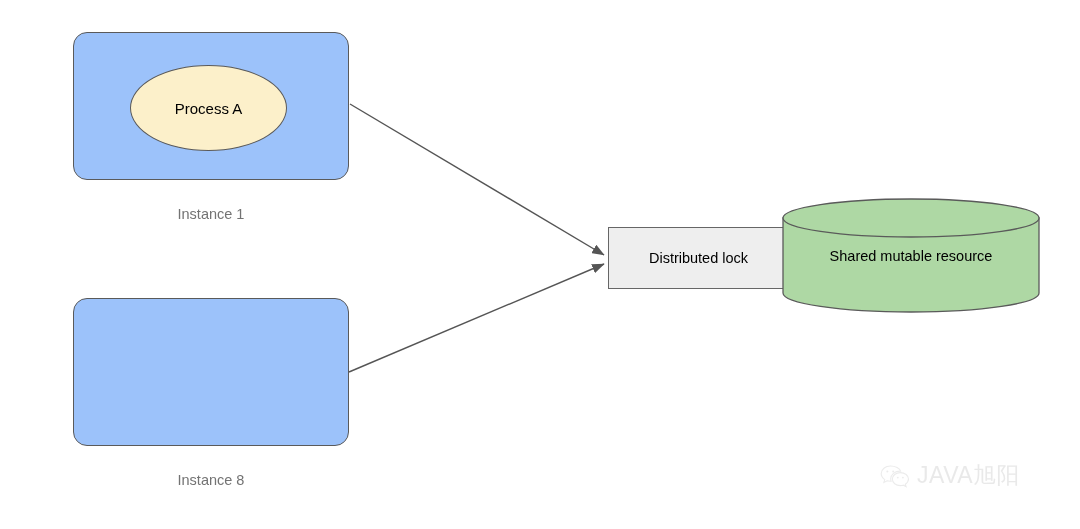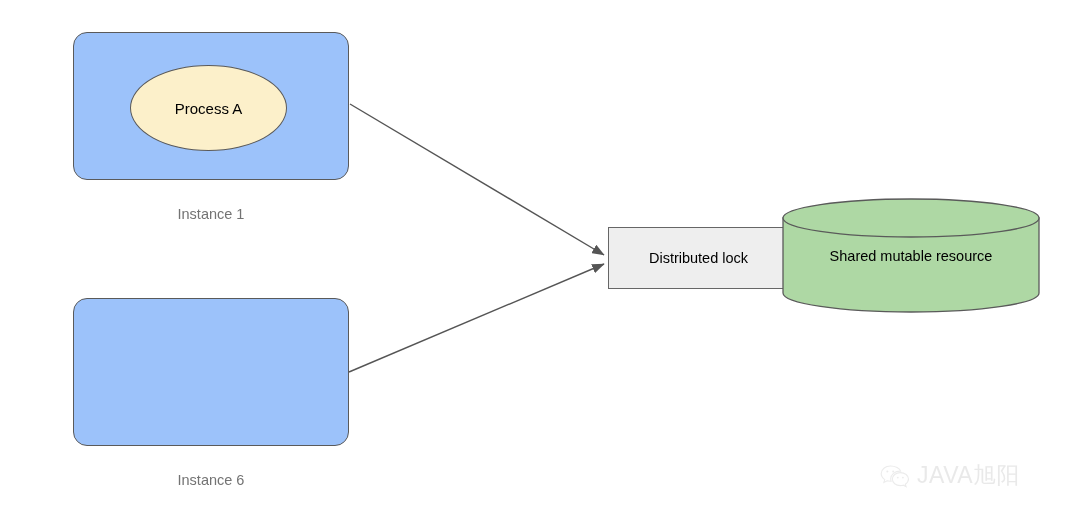--- a/index.html
+++ b/index.html
@@ -141,21 +141,21 @@
 
   <div class="process-ellipse" id="process-a-ellipse">
     <span class="process-label">Process A</span>
   </div>
 
   <div class="instance-caption" id="instance-1-caption">Instance 1</div>
 
   <div class="instance-box" id="instance-2-box"></div>
 
 
-  <div class="instance-caption" id="instance-2-caption">Instance 6</div>
+  <div class="instance-caption" id="instance-2-caption">Instance 8</div>
 
   <div id="lock-box">
     <span id="lock-label">Distributed lock</span>
   </div>
 
   <svg id="resource-cylinder" viewBox="0 0 258 115">
     <path d="M1,20 L1,95 A128,19 0 0 0 257,95 L257,20 Z" fill="#AED8A4" stroke="#5a5a5a" stroke-width="1.3"></path>
     <ellipse cx="129" cy="20" rx="128" ry="19" fill="#AED8A4" stroke="#5a5a5a" stroke-width="1.3"></ellipse>
   </svg>
   <div id="resource-label">Shared mutable resource</div>

